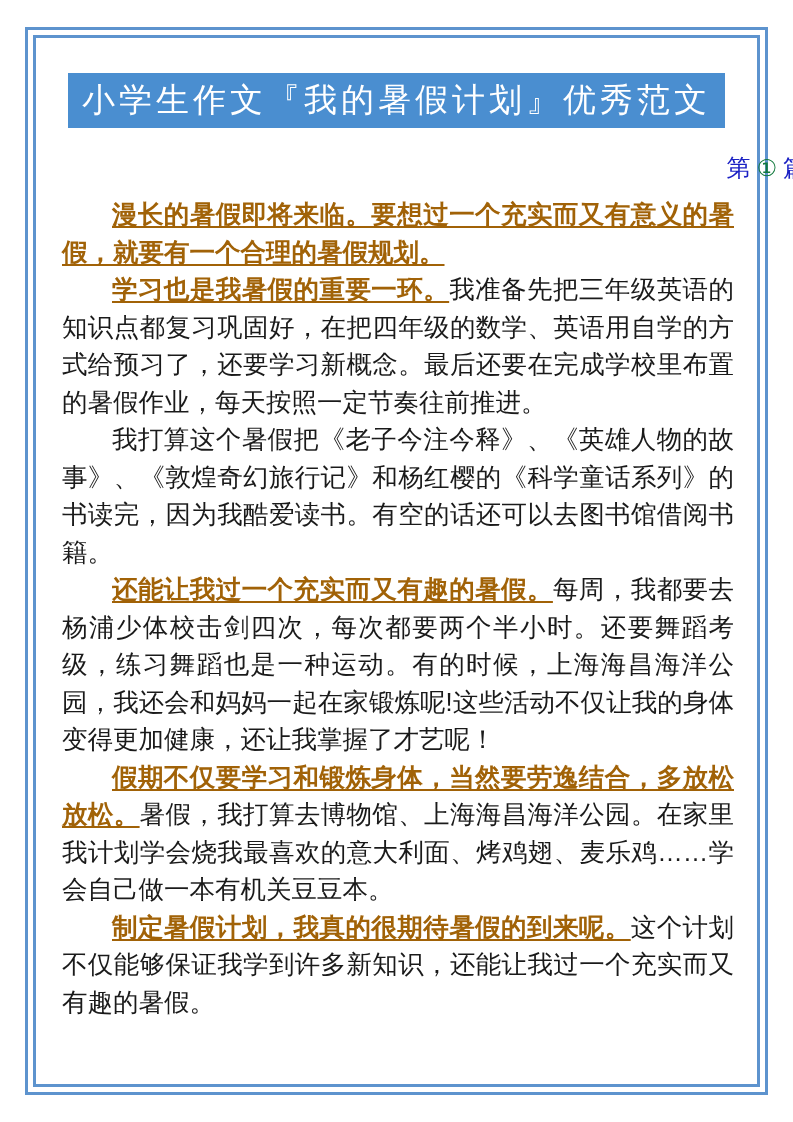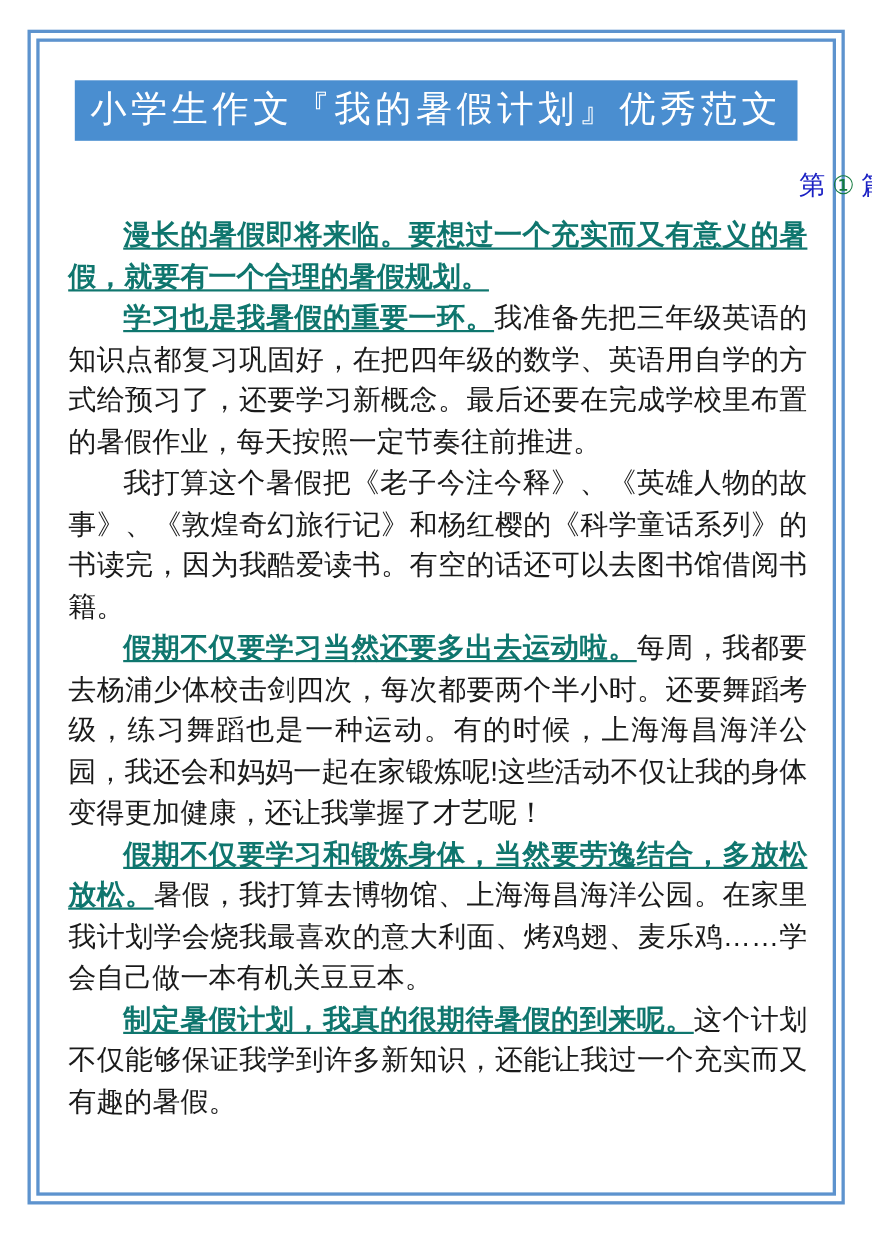--- a/index.html
+++ b/index.html
@@ -99,21 +99,21 @@
     color: #1a1a1a;
     text-align: justify;
     text-justify: inter-character;
     text-indent: 50px;
     font-family: "Liberation Sans", "DejaVu Sans", sans-serif;
     letter-spacing: 0px;
   }
   p.para + p.para { margin-top: 0; }
 
   .hl {
-    color: #0f766e;
+    color: #a16207;
     text-decoration: underline;
     text-underline-offset: 3px;
     font-weight: bold;
     letter-spacing: 0px;
   }
   .blk {
     color: #1a1a1a;
   }
 </style>
 </head>
@@ -140,21 +140,21 @@
 
     <p class="para">
       <span class="hl">学习也是我暑假的重要一环。</span><span class="blk">我准备先把三年级英语的知识点都复习巩固好，在把四年级的数学、英语用自学的方式给预习了，还要学习新概念。最后还要在完成学校里布置的暑假作业，每天按照一定节奏往前推进。</span>
     </p>
 
     <p class="para">
       <span class="hl"></span><span class="blk">我打算这个暑假把《老子今注今释》、《英雄人物的故事》、《敦煌奇幻旅行记》和杨红樱的《科学童话系列》的书读完，因为我酷爱读书。有空的话还可以去图书馆借阅书籍。</span>
     </p>
 
     <p class="para">
-      <span class="hl">假期不仅要学习当然还要多出去运动啦。</span><span class="blk">每周，我都要去杨浦少体校击剑四次，每次都要两个半小时。还要舞蹈考级，练习舞蹈也是一种运动。有的时候，上海海昌海洋公园，我还会和妈妈一起在家锻炼呢!这些活动不仅让我的身体变得更加健康，还让我掌握了才艺呢！</span>
+      <span class="hl">还能让我过一个充实而又有趣的暑假。</span><span class="blk">每周，我都要去杨浦少体校击剑四次，每次都要两个半小时。还要舞蹈考级，练习舞蹈也是一种运动。有的时候，上海海昌海洋公园，我还会和妈妈一起在家锻炼呢!这些活动不仅让我的身体变得更加健康，还让我掌握了才艺呢！</span>
     </p>
 
     <p class="para">
       <span class="hl">假期不仅要学习和锻炼身体，当然要劳逸结合，多放松放松。</span><span class="blk">暑假，我打算去博物馆、上海海昌海洋公园。在家里我计划学会烧我最喜欢的意大利面、烤鸡翅、麦乐鸡……学会自己做一本有机关豆豆本。</span>
     </p>
 
     <p class="para">
       <span class="hl">制定暑假计划，我真的很期待暑假的到来呢。</span><span class="blk">这个计划不仅能够保证我学到许多新知识，还能让我过一个充实而又有趣的暑假。</span>
     </p>
 

